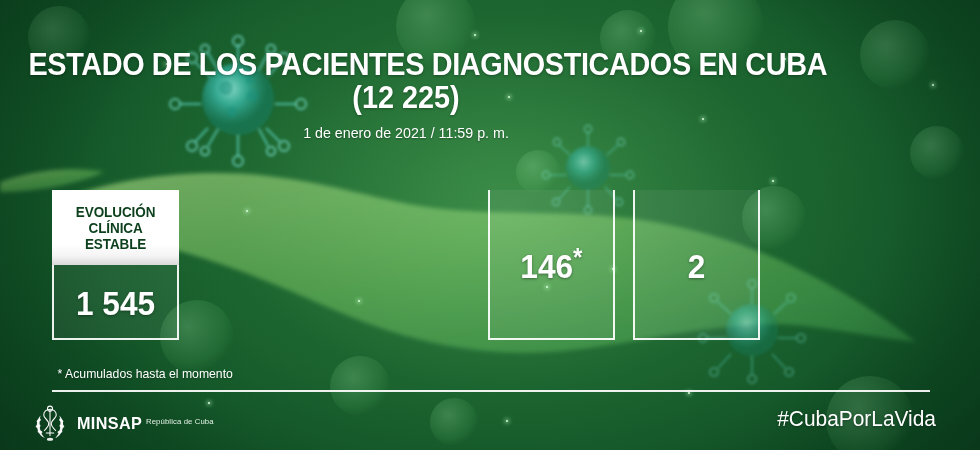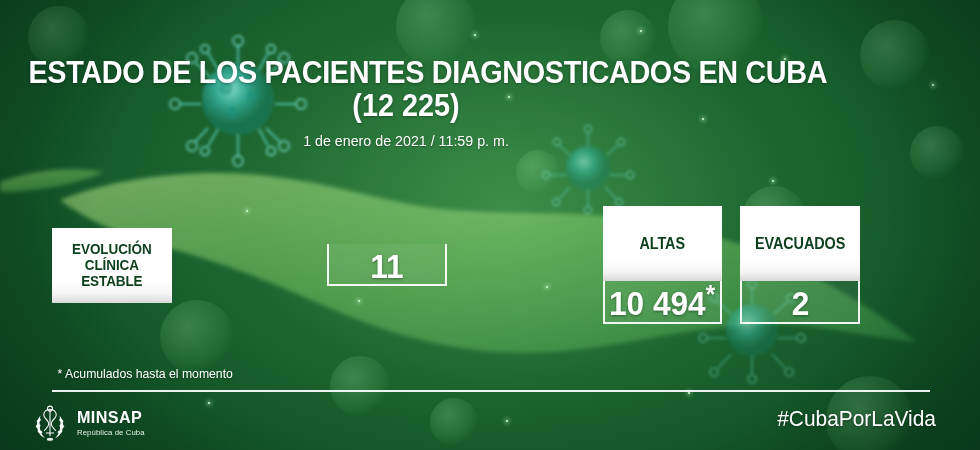--- a/index.html
+++ b/index.html
@@ -35,21 +35,21 @@
     width:2px; height:2px;
     border-radius:50%;
     background:#d8ffdd;
     box-shadow:0 0 4px 1px rgba(190,255,200,0.85);
   }
   .vignette {
     background:radial-gradient(ellipse 760px 520px at 50% 48%, rgba(0,0,0,0) 52%, rgba(2,32,14,0.55) 100%);
   }
 
   
-  .header { position:absolute; top:12px; left:0; width:812px; text-align:center; }
+  .header { position:absolute; top:4px; left:0; width:812px; text-align:center; }
   .title {
     margin-top:44px;
     font-size:31px;
     line-height:33px;
     font-weight:bold;
     color:#ffffff;
     letter-spacing:-0.4px;
     transform:scaleX(0.93);
     text-shadow:0 1px 3px rgba(0,0,0,0.32);
     white-space:nowrap;
@@ -60,21 +60,21 @@
   }
   .subtitle {
     margin-top:9px;
     font-size:15px;
     color:#ffffff;
     transform:scaleX(0.95);
     text-shadow:0 1px 2px rgba(0,0,0,0.35);
   }
 
   
-  .cards { position:absolute; top:190px; left:52px; width:808px; height:150px; display:flex; gap:18px;align-items:center; }
+  .cards { position:absolute; top:190px; left:52px; width:708px; height:150px; display:flex; gap:18px; }
   .card { flex:1 1 0; display:flex; flex-direction:column; }
   .card-head {
     height:75px;
     background:linear-gradient(to bottom,#ffffff 0%,#ffffff 72%,#f4f4f4 88%,#d9d9d9 100%);
     display:flex; align-items:center; justify-content:center;
     padding:0 4px;
   }
   .card-head-label {
     color:#0c3f1c;
     font-weight:bold;
@@ -114,21 +114,21 @@
     color:#ffffff; font-size:13px;
     transform:scaleX(0.94);
     text-shadow:0 1px 2px rgba(0,0,0,0.3);
   }
   .divider {
     position:absolute; left:52px; top:390px;
     width:878px; height:2px;
     background:rgba(255,255,255,0.92);
   }
   .brand { position:absolute; left:30px; top:403px; display:flex; align-items:center; gap:7px; }
-  .brand-text { display:flex; flex-direction:column; line-height:1; }
+  .brand-text { display:flex; line-height:1; }
   .brand-name {
     color:#ffffff; font-weight:bold; font-size:17px; letter-spacing:0.4px;
     transform:scaleX(0.95); transform-origin:left center;
   }
   .brand-sub {
     color:#e4f2e6; font-size:8px; margin-top:3px; letter-spacing:0.1px;
     transform:scaleX(0.97); transform-origin:left center;
   }
   .hashtag {
     position:absolute; right:40px; top:406px;
@@ -308,51 +308,43 @@
     <div class="title-count">(12 225)</div>
     <div class="subtitle">1 de enero de 2021 / 11:59 p. m.</div>
   </div>
 
   <div class="cards">
 
     <div class="card">
       <div class="card-head multiline">
         <div class="card-head-label">EVOLUCIÓN CLÍNICA ESTABLE</div>
       </div>
-    </div>
-
-    <div class="card">
-    </div>
-
-    <div class="card">
       <div class="card-body">
         <div class="card-value">
-          <span>11</span><span class="star"></span>
+          <span>1 545</span><span class="star"></span>
         </div>
       </div>
     </div>
 
     <div class="card">
     </div>
 
     <div class="card">
-      <div class="card-head">
-        <div class="card-head-label">ALTAS</div>
-      </div>
+    </div>
+
+    <div class="card">
       <div class="card-body">
         <div class="card-value">
-          <span>10 494</span><span class="star">*</span>
+          <span>146</span><span class="star">*</span>
         </div>
       </div>
     </div>
 
-    <div class="card">
-      <div class="card-head">
-        <div class="card-head-label">EVACUADOS</div>
-      </div>
+
+    <div class="card">
       <div class="card-body">
         <div class="card-value">
           <span>2</span><span class="star"></span>
         </div>
       </div>
     </div>
 
   </div>
 
   <div class="footnote">* Acumulados hasta el momento</div>

